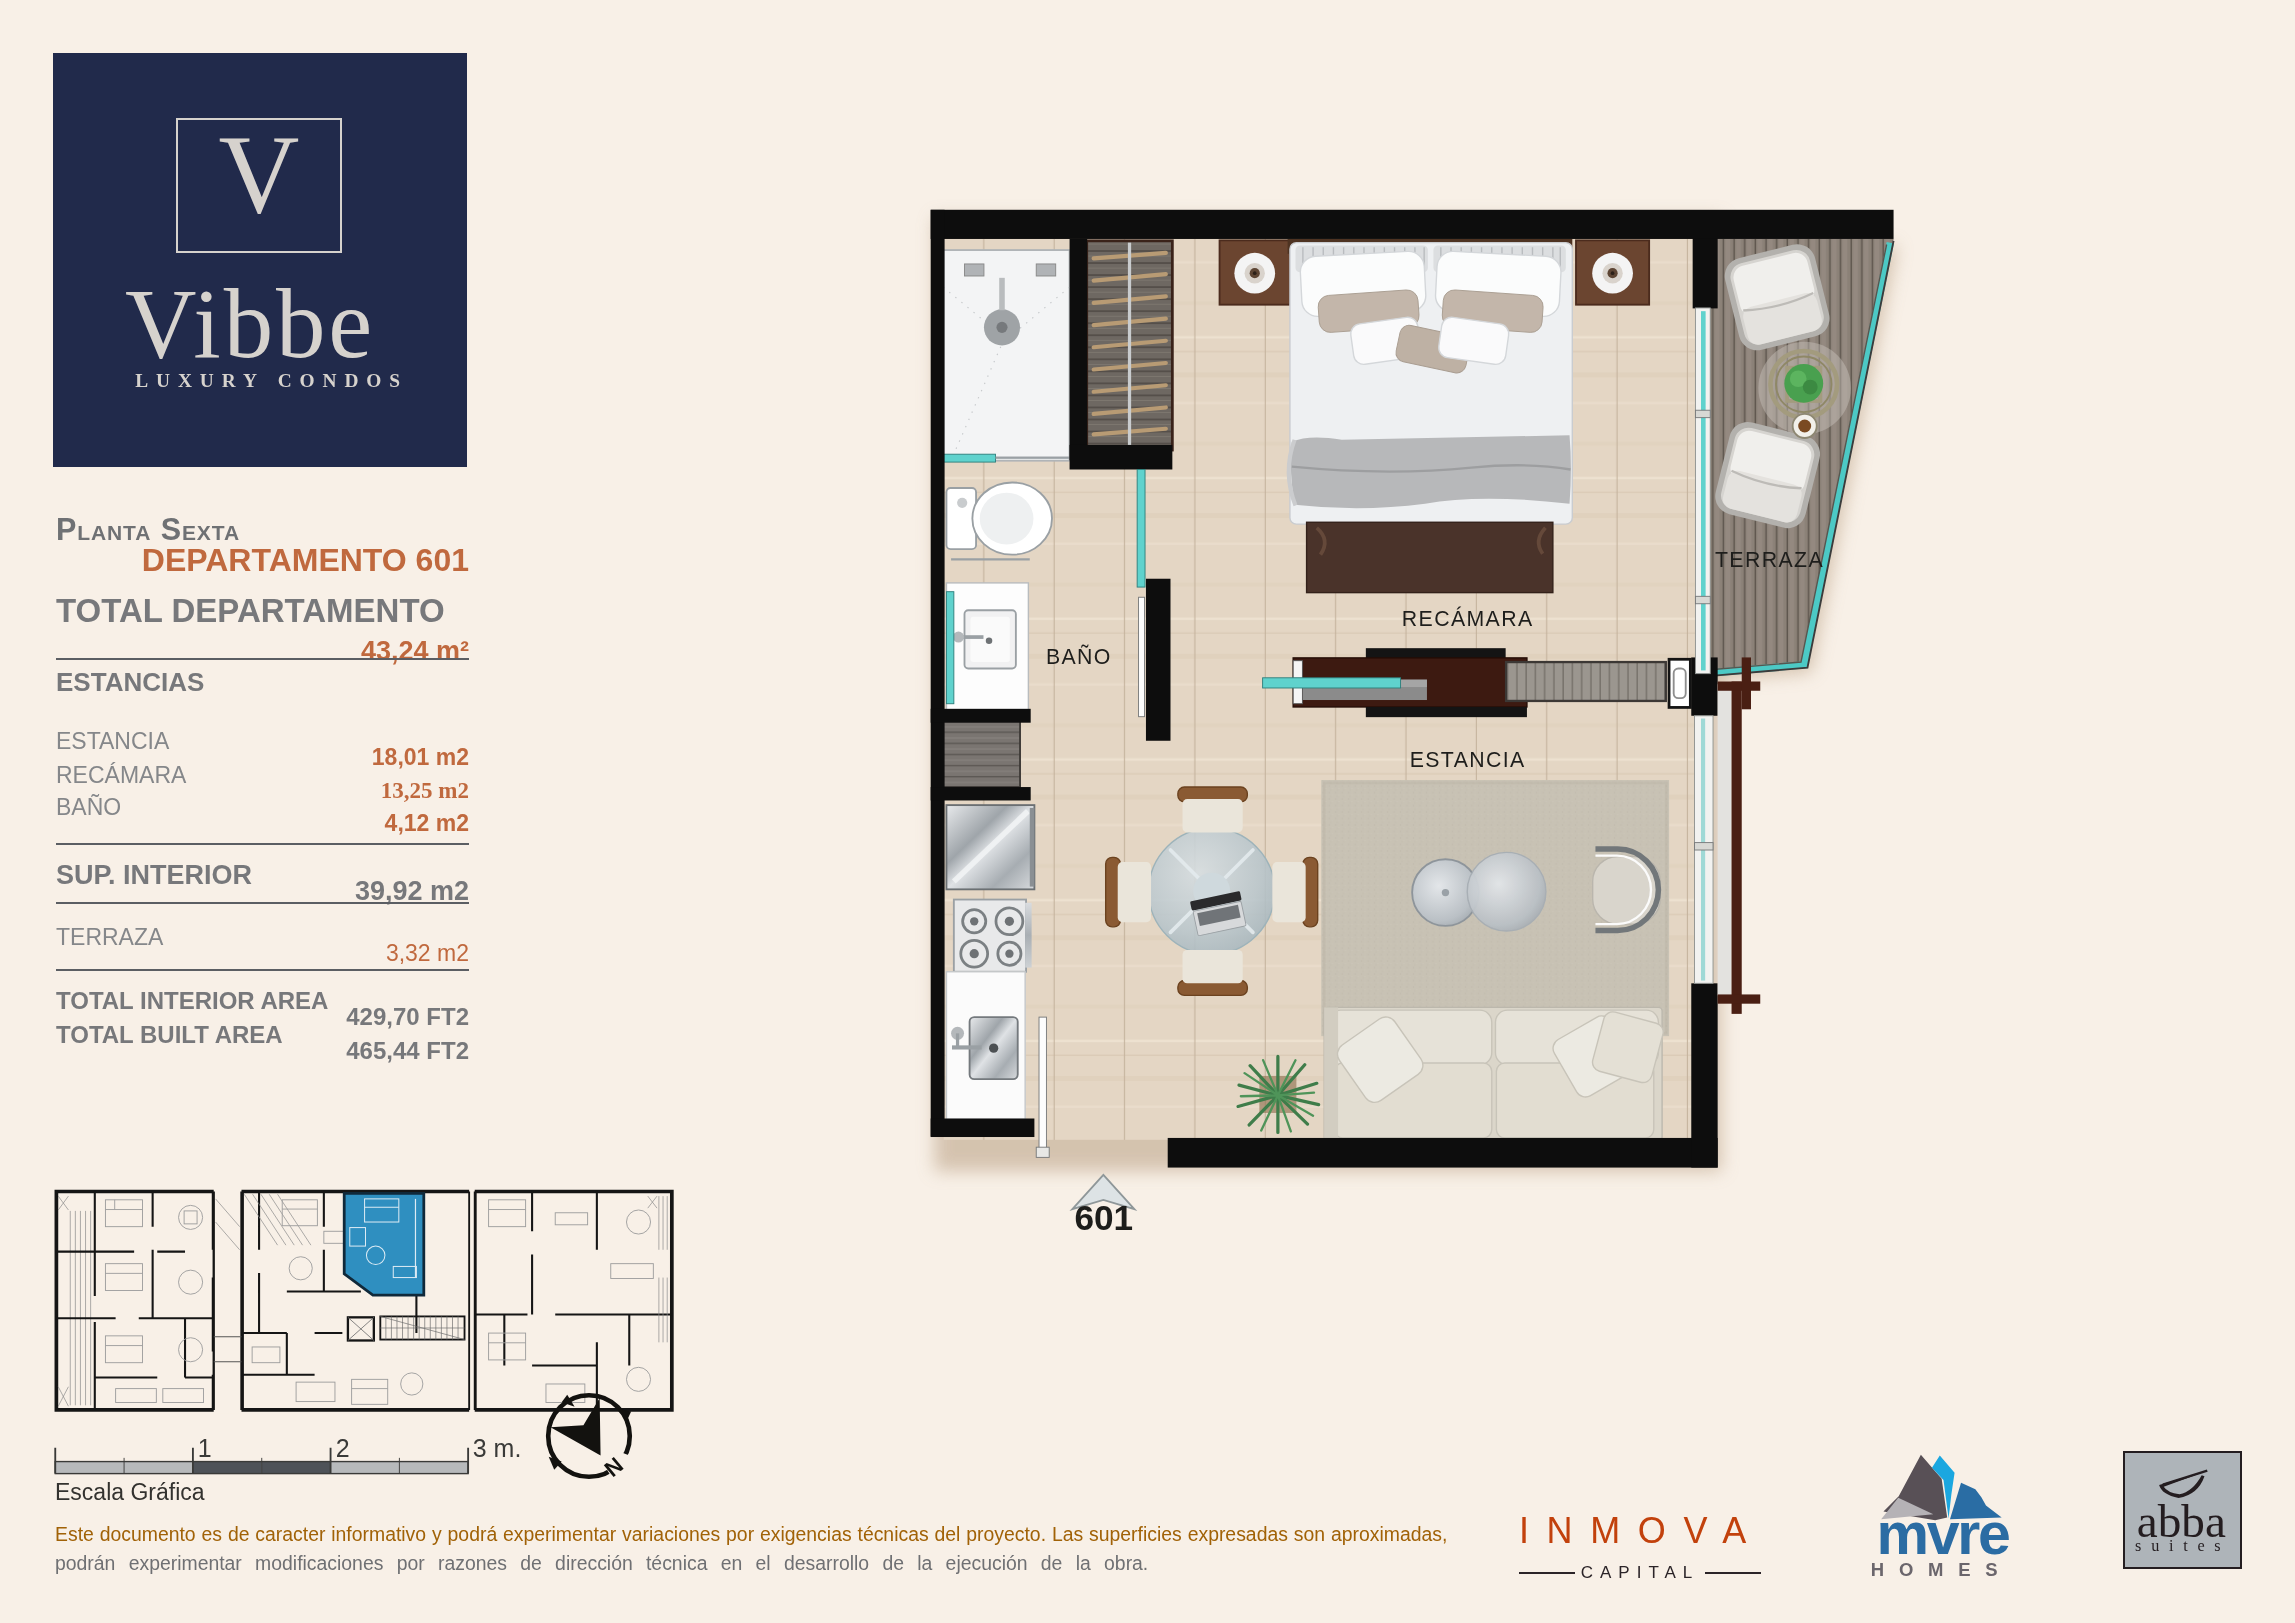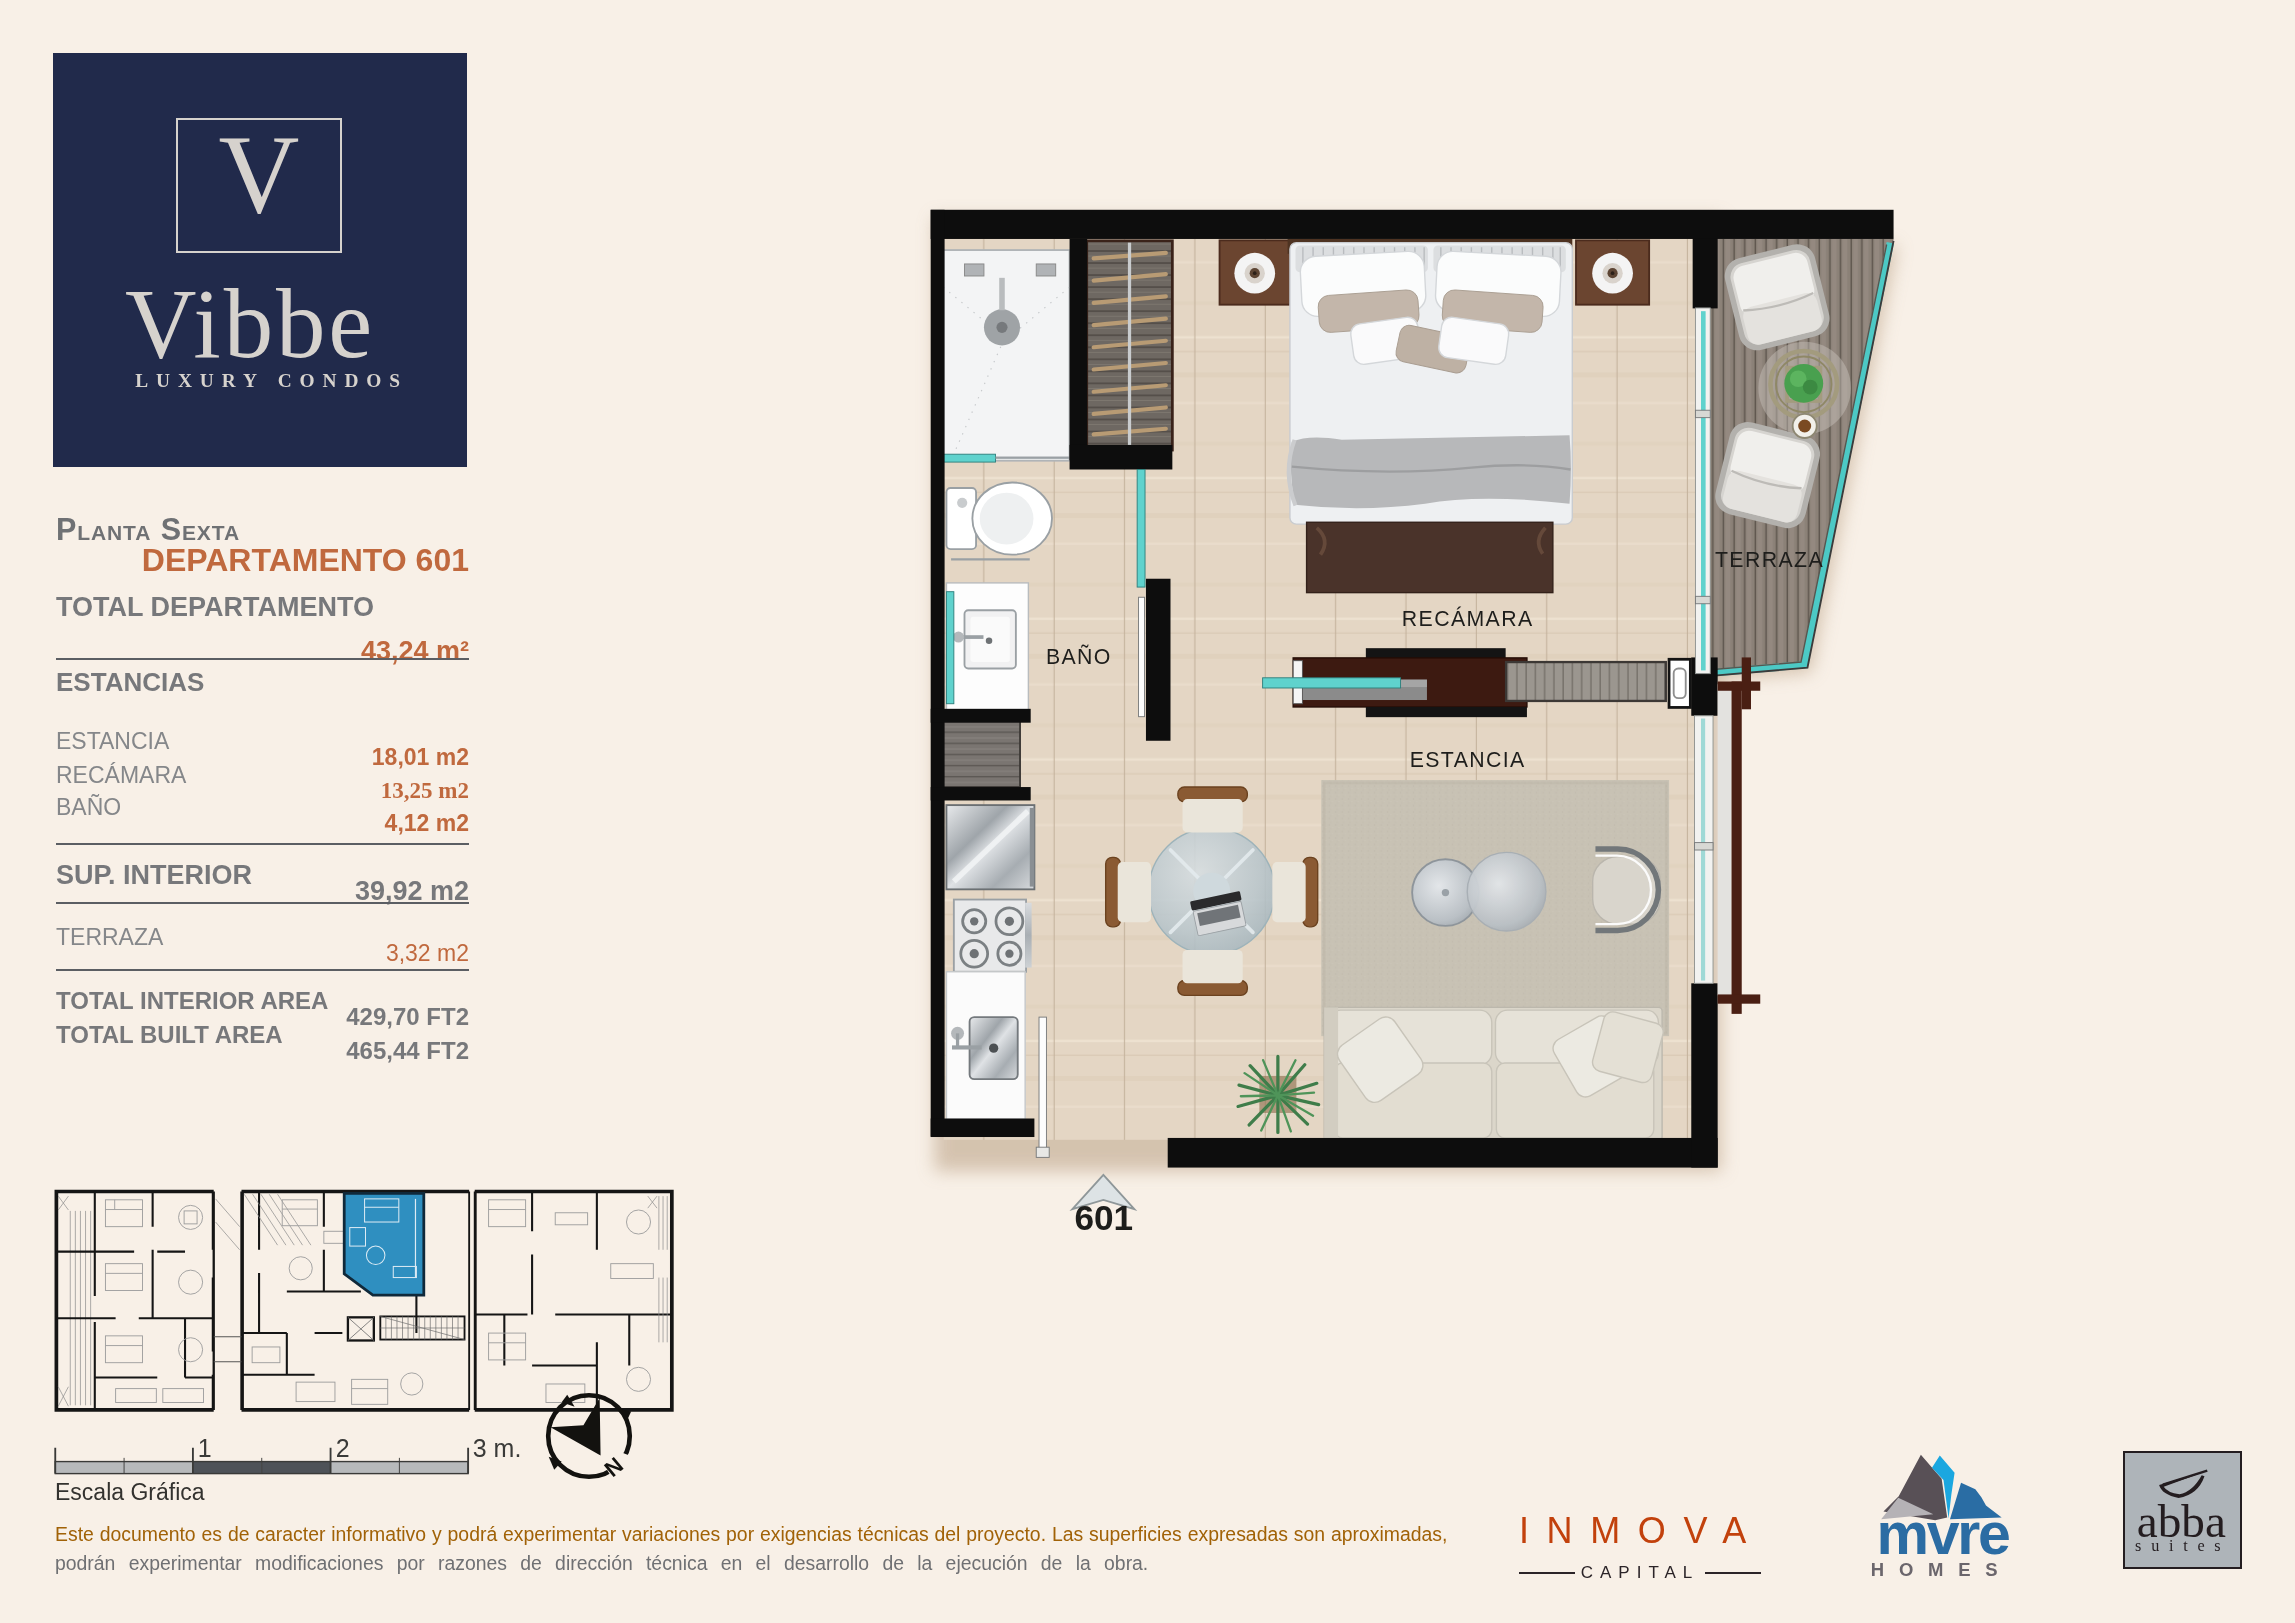--- a/index.html
+++ b/index.html
@@ -25,21 +25,21 @@
 <div class="abs" style="left:191px; top:118px; width:136px; text-align:center; font-family:'Liberation Serif',serif; font-size:112px; line-height:1; color:#d6d2cd;">V</div>
 
 <div class="abs" style="left:110px; top:274px; width:280px; text-align:center; font-family:'Liberation Serif',serif; font-size:99px; line-height:1; color:#d6d2cd; letter-spacing:2.8px;">Vibbe</div>
 
 <div class="abs" style="left:121px; top:370px; width:287px; text-align:right; font-family:'Liberation Serif',serif; font-size:19.4px; color:#d6d2cd; letter-spacing:7.9px; font-weight:bold;">LUXURY&nbsp;CONDOS</div>
 
 <div class="abs" style="left:56px; top:512px; font-size:30.5px; font-weight:bold; color:#6f7174; font-variant:small-caps; letter-spacing:0.9px;">Planta Sexta</div>
 
 <div class="abs" style="left:56px; top:542px; width:413px; text-align:right; font-size:32px; font-weight:bold; color:#c0693e; letter-spacing:0px;">DEPARTAMENTO 601</div>
 
-<div class="row" style="top:592px; font-size:27px; font-weight:bold;"><span class="gray">TOTAL DEPARTAMENTO</span></div>
+<div class="row" style="top:592px; font-size:33px; font-weight:bold;"><span class="gray">TOTAL DEPARTAMENTO</span></div>
 
 <div class="row" style="top:620px; font-size:27px; font-weight:bold;">
       <span class="val orange">43,24 m²</span>
     </div>
 
 <div class="hr" style="top:658px;"></div>
 
 <div class="row" style="top:667px; font-size:26px; font-weight:bold;"><span class="gray">ESTANCIAS</span></div>
 
 <div class="row" style="top:728px; font-size:23px;"><span class="lgray">ESTANCIA</span><span class="val orange" style="font-weight:bold;">18,01 m2</span></div>

